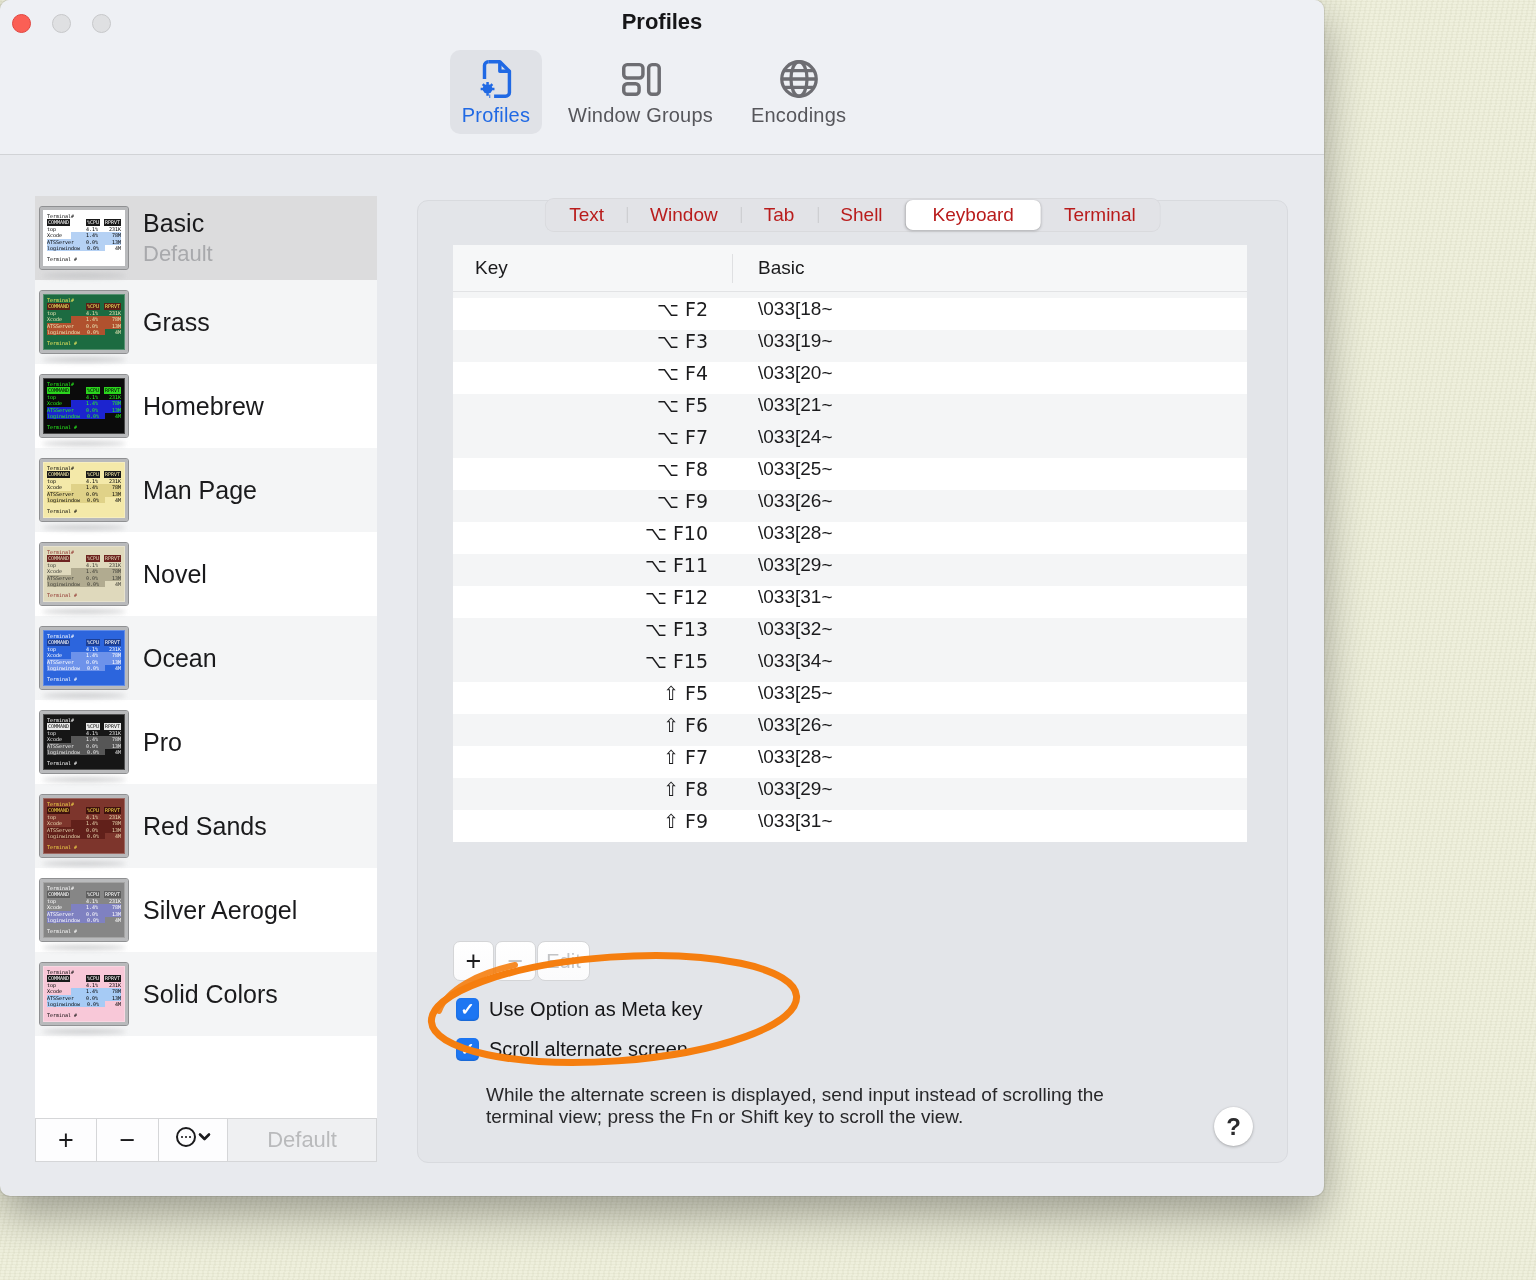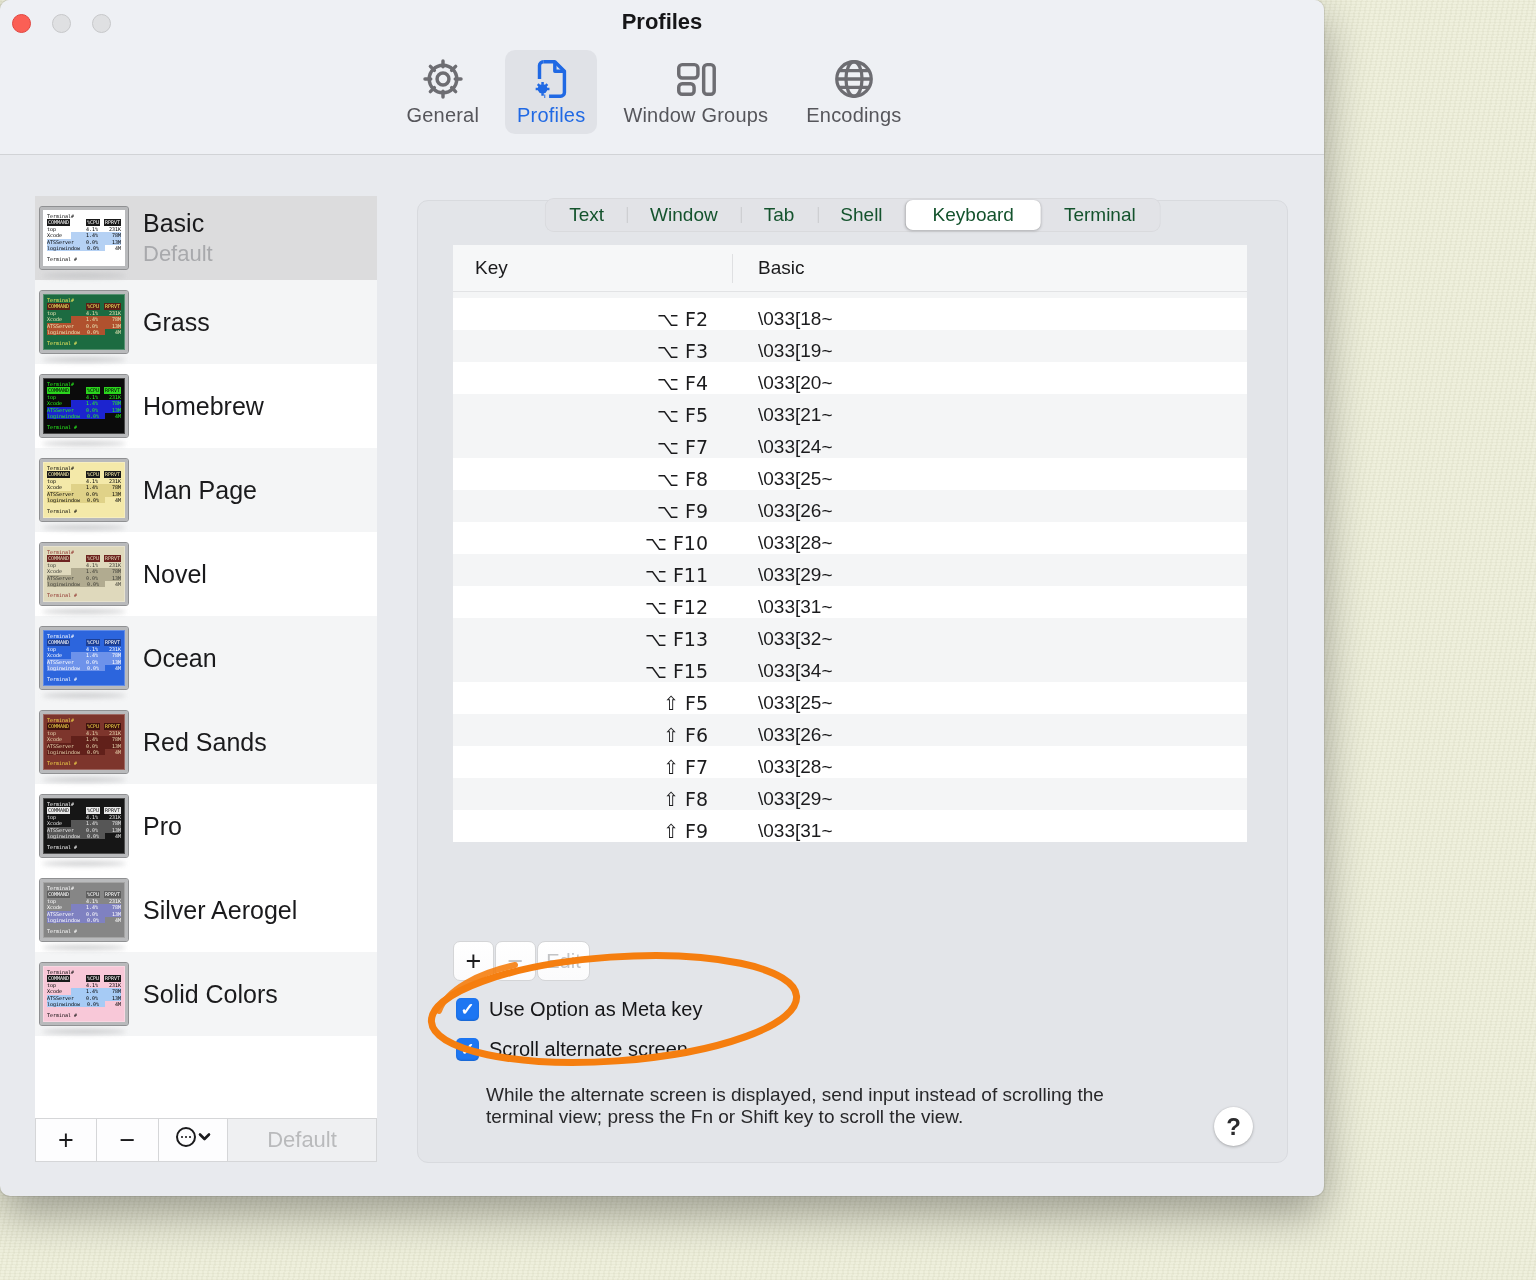--- a/index.html
+++ b/index.html
@@ -83,34 +83,34 @@
   .sbtn.default{ flex:1; background:#eff0f2; color:#b9babc; font-size:22px; }
 
   
   .panel{ position:absolute; left:417px; top:45px; width:871px; height:963px;
     background:#e3e5e9; border:1px solid #d8dade; border-radius:11px; }
 
   
   .segctl{ position:absolute; top:-3px; left:50%; transform:translateX(-50%);
     display:flex; align-items:center; background:#e2e3e7; border-radius:9px;
     padding:2px; height:34px; box-shadow:inset 0 0 0 1px rgba(0,0,0,.04); }
-  .seg{ position:relative; font-size:19px; color:#14532d; padding:0 23px; height:30px;
+  .seg{ position:relative; font-size:19px; color:#b91c1c; padding:0 23px; height:30px;
     line-height:30px; border-radius:7px; cursor:default; }
   .seg + .seg::before{ content:''; position:absolute; left:0; top:7px; width:1px; height:16px; background:#c8c9cc; }
   .seg.selected{ background:#fff; box-shadow:0 1px 3px rgba(0,0,0,.22), 0 0 1px rgba(0,0,0,.12); padding:0 27px; }
   .seg.selected::before, .seg.selected + .seg::before{ display:none; }
 
   
   .ktable{ position:absolute; left:35px; top:44px; width:794px; background:#fff; }
   .thead{ position:relative; height:47px; background:#f6f7f8; border-bottom:1px solid #e2e3e5; }
   .thead .col-key{ position:absolute; left:22px; top:12px; font-size:19px; color:#1a1a1c; }
   .thead .col-sep{ position:absolute; left:279px; top:9px; width:1px; height:29px; background:#dfe0e2; }
   .thead .col-action{ position:absolute; left:305px; top:12px; font-size:19px; color:#1a1a1c; }
   .sliver{ height:6px; background:#f4f5f6; }
-  .krow{ height:32px; display:flex; align-items:flex-end; font-size:19px; background:#fff; }
+  .krow{ height:32px; display:flex; align-items:flex-start; font-size:19px; background:#fff; }
   .krow.alt{ background:#f4f5f6; }
   .krow .k{ width:255px; text-align:right; font-family:"DejaVu Sans","Liberation Sans",sans-serif; }
   .krow .a{ margin-left:50px; }
 
   
   .tbl-btns{ position:absolute; left:35px; top:740px; display:flex; }
   .pbtn{ width:41px; height:40px; background:linear-gradient(#ffffff,#fbfbfc);
     border:1px solid #d4d5d7; border-radius:7px; font-size:27px; line-height:36px; text-align:center; color:#1b1b1d; }
   .pbtn + .pbtn{ margin-left:1px; }
   .pbtn.minus{ color:#c3c4c6; }
@@ -144,30 +144,20 @@
 
     <header class="chrome">
       <div class="traffic">
         <span class="tl red"></span>
         <span class="tl dim"></span>
         <span class="tl dim"></span>
       </div>
       <div class="win-title">Profiles</div>
 
       <div class="toolbar">
-        <div class="tb-item">
-          <span>
-            <svg width="46" height="46" viewBox="0 0 24 24" fill="none" stroke="#6d6d72" stroke-width="1.8" stroke-linecap="round">
-              <circle cx="12" cy="12" r="3.1"></circle>
-              <circle cx="12" cy="12" r="7.2"></circle>
-              <path d="M12 2.6v3M12 18.4v3M2.6 12h3M18.4 12h3M5.4 5.4l2.1 2.1M16.5 16.5l2.1 2.1M18.6 5.4l-2.1 2.1M7.5 16.5l-2.1 2.1"></path>
-            </svg>
-          </span>
-          <span class="tb-label">General</span>
-        </div>
         <div class="tb-item selected">
           <span>
             <svg width="46" height="46" viewBox="0 0 24 24" fill="none" stroke="#2069e4" stroke-width="1.8" stroke-linejoin="round">
               <path d="M8 3h6l5 5v11a2 2 0 0 1-2 2h-6"></path>
               <path d="M14 3v5h5"></path>
               <path d="M8 3a2 2 0 0 0-2 2v7"></path>
               <path d="M8.5 21H9"></path>
               <g stroke="none" fill="#2069e4">
                 <circle cx="7.6" cy="17.2" r="2.5"></circle>
                 <path d="M7.6 13.6v1.4M7.6 19.4v1.4M4 17.2h1.4M9.8 17.2h1.4M5.1 14.7l1 1M9.1 16.7l1 1M10.1 14.7l-1 1M6.1 16.7l-1 1" stroke="#2069e4" stroke-width="1.3"></path>
@@ -436,20 +426,60 @@
         <div class="trow gap"></div>
         <div class="trow hdr">Terminal #</div>
       </div>
       <div class="thumb-shadow"></div>
     </div>
     <div class="pname">
       <div class="nm-main">Ocean</div>
 
     </div>
   </div>
+            <div class="prow" style="--screen: #161616; --text: #e8e8e8; --accent: #ffffff; --hl: #565656; --chipbg: #e8e8e8; --chiptext: #111111;">
+    <div class="pthumb-wrap">
+      <div class="thumb">
+        <div class="trow hdr">Terminal#</div>
+        <div class="trow chips">
+          <span class="chip">COMMAND</span>
+                    <span class="spacer"></span>
+          <span class="chip">%CPU</span>
+                    <span class="chip">RPRVT</span>
+        </div>
+        <div class="trow cols">
+                    <span class="nm">top</span>
+                    <span class="cpu">4.1%</span>
+                    <span class="mem">231K</span>
+                  </div>
+        <div class="trow cols hl-a">
+                    <span class="nm">Xcode</span>
+                    <span class="cpu">1.4%</span>
+                    <span class="mem">78M</span>
+                  </div>
+        <div class="trow cols hl-b">
+                    <span class="nm">ATSServer</span>
+                    <span class="cpu">0.0%</span>
+                    <span class="mem">13M</span>
+                  </div>
+        <div class="trow cols hl-c">
+                    <span class="nm">loginwindow</span>
+                    <span class="cpu">0.0%</span>
+                    <span class="mem">4M</span>
+                  </div>
+        <div class="trow gap"></div>
+        <div class="trow hdr">Terminal #</div>
+      </div>
+      <div class="thumb-shadow"></div>
+    </div>
+    <div class="pname">
+      <div class="nm-main">Pro</div>
+
+    </div>
+  </div>
             <div class="prow alt" style="--screen: #7d352c; --text: #e8d7b0; --accent: #f5d949; --hl: #61201a; --chipbg: #3f120e; --chiptext: #f5d949;">
     <div class="pthumb-wrap">
       <div class="thumb">
         <div class="trow hdr">Terminal#</div>
         <div class="trow chips">
           <span class="chip">COMMAND</span>
                     <span class="spacer"></span>
           <span class="chip">%CPU</span>
                     <span class="chip">RPRVT</span>
         </div>
@@ -473,60 +503,20 @@
                     <span class="cpu">0.0%</span>
                     <span class="mem">4M</span>
                   </div>
         <div class="trow gap"></div>
         <div class="trow hdr">Terminal #</div>
       </div>
       <div class="thumb-shadow"></div>
     </div>
     <div class="pname">
       <div class="nm-main">Red Sands</div>
-
-    </div>
-  </div>
-            <div class="prow" style="--screen: #161616; --text: #e8e8e8; --accent: #ffffff; --hl: #565656; --chipbg: #e8e8e8; --chiptext: #111111;">
-    <div class="pthumb-wrap">
-      <div class="thumb">
-        <div class="trow hdr">Terminal#</div>
-        <div class="trow chips">
-          <span class="chip">COMMAND</span>
-                    <span class="spacer"></span>
-          <span class="chip">%CPU</span>
-                    <span class="chip">RPRVT</span>
-        </div>
-        <div class="trow cols">
-                    <span class="nm">top</span>
-                    <span class="cpu">4.1%</span>
-                    <span class="mem">231K</span>
-                  </div>
-        <div class="trow cols hl-a">
-                    <span class="nm">Xcode</span>
-                    <span class="cpu">1.4%</span>
-                    <span class="mem">78M</span>
-                  </div>
-        <div class="trow cols hl-b">
-                    <span class="nm">ATSServer</span>
-                    <span class="cpu">0.0%</span>
-                    <span class="mem">13M</span>
-                  </div>
-        <div class="trow cols hl-c">
-                    <span class="nm">loginwindow</span>
-                    <span class="cpu">0.0%</span>
-                    <span class="mem">4M</span>
-                  </div>
-        <div class="trow gap"></div>
-        <div class="trow hdr">Terminal #</div>
-      </div>
-      <div class="thumb-shadow"></div>
-    </div>
-    <div class="pname">
-      <div class="nm-main">Pro</div>
 
     </div>
   </div>
             <div class="prow" style="--screen: #868686; --text: #ffffff; --accent: #ffffff; --hl: #7f81c1; --chipbg: #5e5e5e; --chiptext: #ffffff;">
     <div class="pthumb-wrap">
       <div class="thumb">
         <div class="trow hdr">Terminal#</div>
         <div class="trow chips">
           <span class="chip">COMMAND</span>
                     <span class="spacer"></span>

